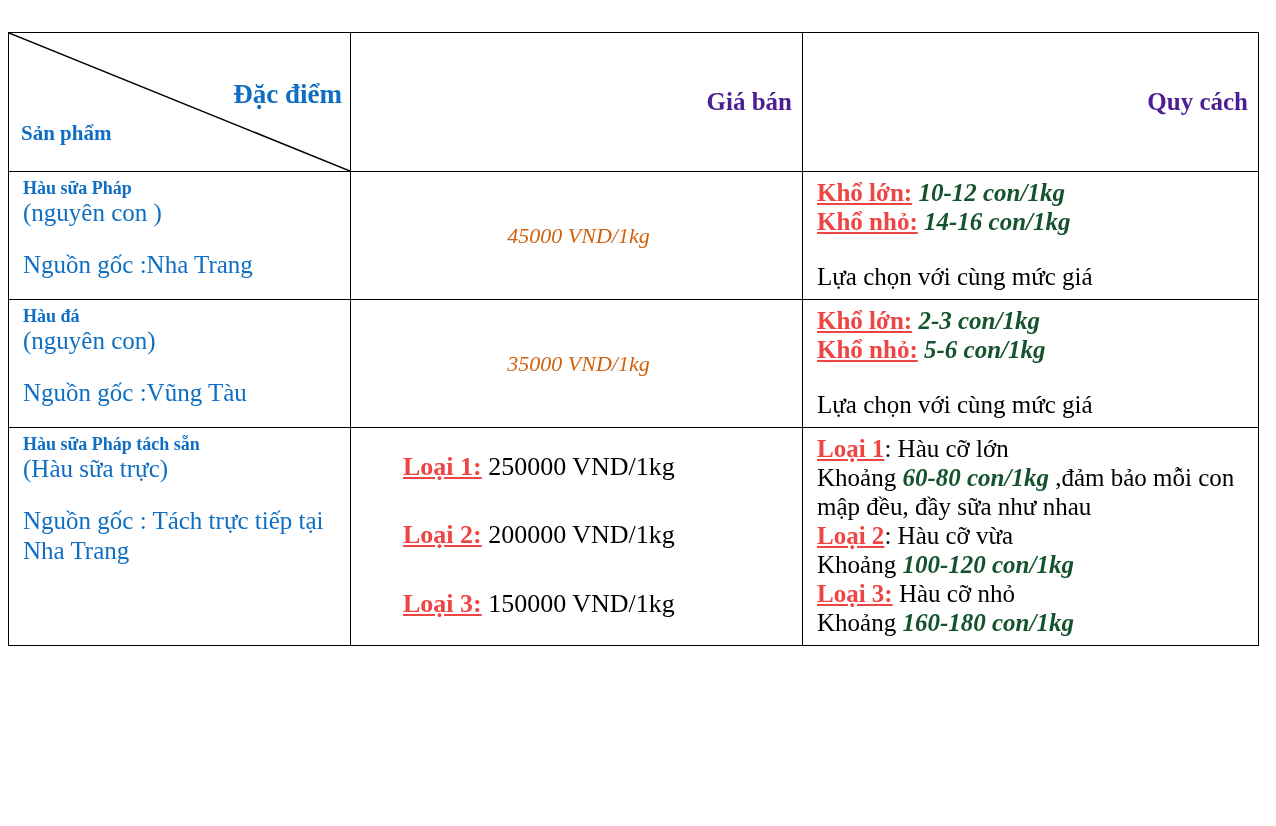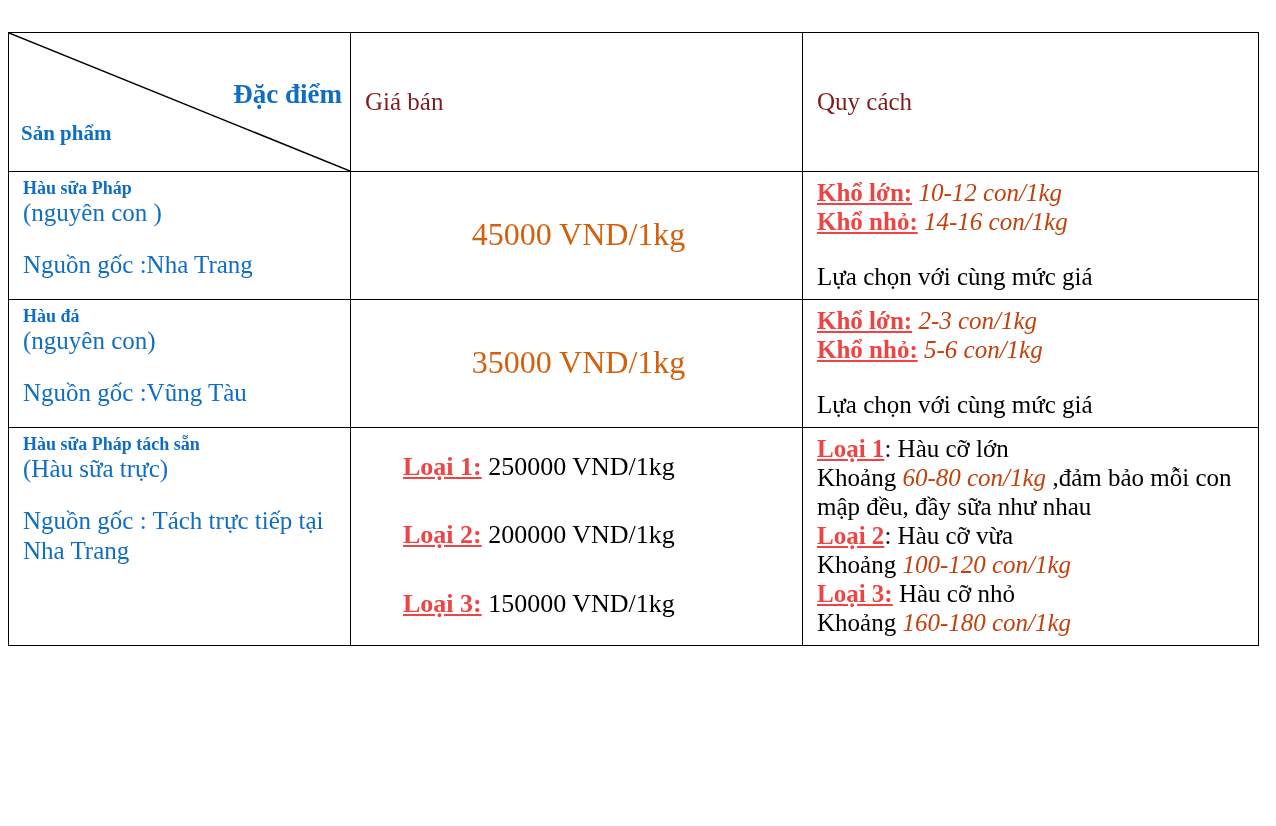--- a/index.html
+++ b/index.html
@@ -70,24 +70,24 @@
   .hdr-product {
     position: absolute;
     left: 12px;
     top: 88px;
     color: #0f6ec3;
     font-weight: bold;
     font-size: 21px;
     white-space: nowrap;
   }
   .head-center {
-    text-align: left;
+    text-align: right;
     vertical-align: middle !important;
-    color: #7f1d1d;
-    font-weight: normal;
+    color: #4c1d95;
+    font-weight: bold;
     font-size: 27px;
     height: 124px;
   }
 
   
   .prod-cell { color: #0f6ec3; }
   .prod-name {
     font-weight: bold;
     font-size: 18px;
     line-height: 1.12;
@@ -102,21 +102,21 @@
     line-height: 1.2;
   }
 
   
   .price-cell {
     text-align: center;
     vertical-align: middle !important;
     color: #d2600c;
     font-size: 26px;
   }
-  .price-simple { font-size: 32px; }
+  .price-simple { font-size: 22px; font-style: italic; }
 
   .price-list {
     text-align: left;
     vertical-align: middle !important;
     padding-left: 52px !important;
   }
   .price-line {
     margin: 0 0 38px 0;
     font-size: 26px;
     white-space: nowrap;
@@ -132,22 +132,23 @@
   
   .spec-cell {
     color: #000000;
     font-size: 25px;
     line-height: 1.2;
   }
   .spec-line { white-space: nowrap; }
   .spec-line.wrap { white-space: normal; }
   .spec-gap { height: 26px; }
   .val-it {
-    color: #c2410c;
+    color: #14532d;
     font-style: italic;
+    font-weight: bold;
   }
   .plain { color: #000000; }
 </style>
 </head>
 <body>
 
 <div class="page">
 
   <table class="price-table">
     <colgroup>

